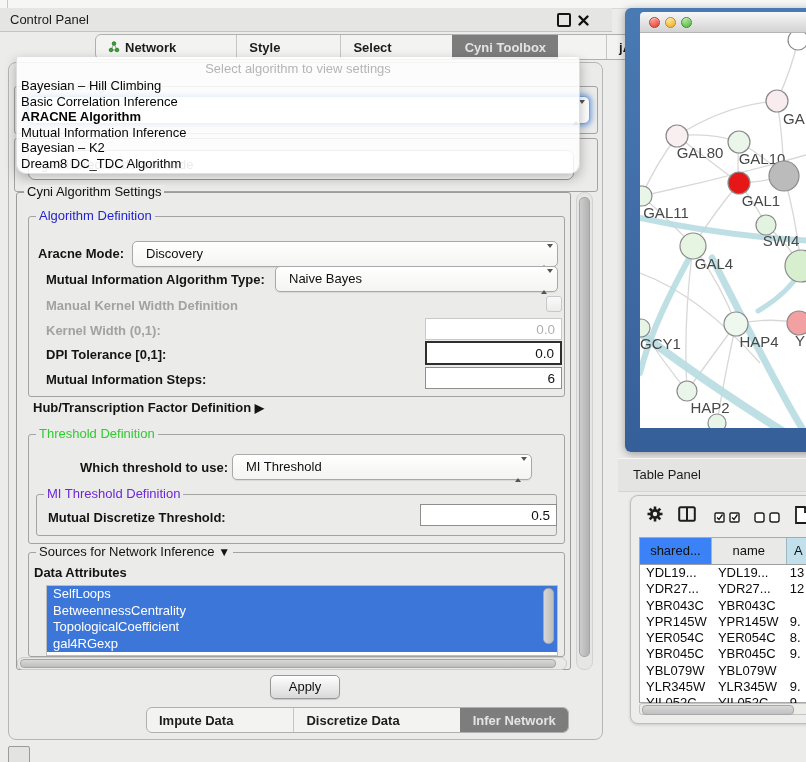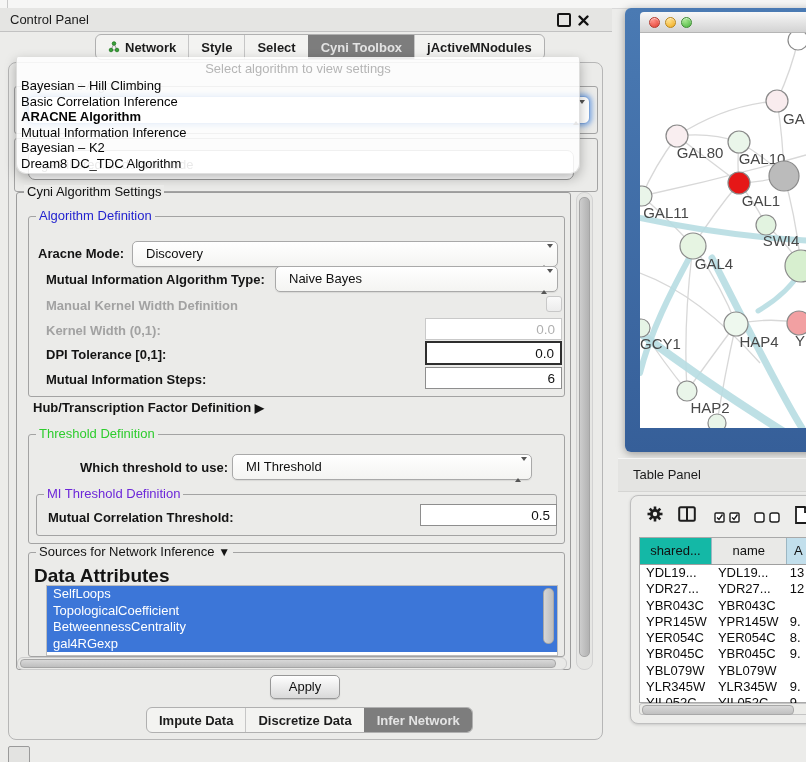--- a/index.html
+++ b/index.html
@@ -12,21 +12,21 @@
   #top-strip{left:0;top:0;width:806px;height:8px;background:#f6f6f5;border-bottom:1px solid #d9d9d9;}
   #top-strip .vline{position:absolute;left:7px;top:0;width:1px;height:8px;background:#c9c9c9;}
 
   
   #cp-titlebar{left:0;top:8px;width:612px;height:23px;background:#e5e5e3;border-bottom:1px solid #c2c2c2;}
   #cp-title{position:absolute;left:10px;top:0;line-height:23px;font-size:13px;color:#1b1b1b;}
   #float-icon{position:absolute;left:557px;top:5px;width:10px;height:10px;border:2px solid #141414;border-radius:2px;background:transparent;}
   #close-icon{position:absolute;left:577px;top:5px;width:13px;height:13px;}
 
   
-  .tabbar{display:flex;border:1px solid #b0b0b0;border-radius:6px;background:#f3f3f1;overflow:hidden;height:24px;}
+  .tabbar{display:flex;border:1px solid #b0b0b0;border-radius:6px;background:#f3f3f1;overflow:hidden;height:24px;gap:48px;}
   .tab{display:flex;align-items:center;padding:0 12px;font-size:13px;font-weight:bold;color:#1c1c1c;
        border-left:1px solid #c6c6c6;cursor:default;white-space:nowrap;}
   .tab:first-child{border-left:none;}
   .tab.sel{background:#7d7d7d;color:#e4e4e4;border-left-color:#7d7d7d;}
   .tab .ticon{margin-right:5px;display:inline-flex;}
   #top-tabs{left:95px;top:34px;}
   #bottom-tabs{left:146px;top:707px;}
 
   
   #outer-panel{left:8px;top:62px;width:593px;height:676px;border:1px solid #b6b6b6;border-radius:8px;background:#ebebe9;}
@@ -76,21 +76,21 @@
   #hub-row{position:absolute;left:33px;top:400px;font-size:13px;font-weight:bold;color:#141414;}
   .tri{font-size:12px;color:#141414;}
 
   #threshold-group{left:28px;top:434px;width:535px;height:108px;}
   #threshold-label{left:36px;top:427px;color:#2ecc2e;}
   #mi-group{left:36px;top:494px;width:519px;height:40px;}
   #mi-group-label{left:44px;top:487px;color:#6d28d9;}
 
   #sources-group{left:28px;top:552px;width:535px;height:103px;}
   #sources-label{left:36px;top:545px;color:#141414;}
-  #data-attr-label{position:absolute;left:34px;top:565px;font-size:19px;font-weight:bold;}
+  #data-attr-label{position:absolute;left:34px;top:565px;font-size:13px;font-weight:bold;}
   #attr-list{position:absolute;left:46px;top:585px;width:510px;height:69px;background:#fff;border:1px solid #bdbdbd;overflow:hidden;}
   .attr-item{background:#3c76d8;color:#fff;font-size:13px;line-height:16.5px;padding-left:6px;}
   #attr-vscroll{position:absolute;left:543px;top:588px;width:9px;height:54px;background:linear-gradient(90deg,#d6d6d6,#bdbdbd);
                 border:1px solid #a8a8a8;border-radius:5px;}
   #settings-hscroll{left:17px;top:657px;width:548px;height:11px;background:#e9e9e7;border:1px solid #cccccc;border-radius:6px;}
   #settings-hscroll .thumb{position:absolute;left:2px;top:1px;width:534px;height:7px;border-radius:4px;
                 background:linear-gradient(#d8d8d8,#bfbfbf);border:1px solid #a5a5a5;}
   #settings-vscroll{left:576px;top:192px;width:15px;height:476px;background:#e6e6e4;border:1px solid #d2d2d2;border-radius:8px;}
   #settings-vscroll .thumb{position:absolute;left:2px;top:4px;width:9px;height:458px;border-radius:5px;
                 background:linear-gradient(90deg,#cdcdcd,#b2b2b2);border:1px solid #a5a5a5;}
@@ -116,21 +116,21 @@
   
   #tp-header{left:618px;top:458px;width:188px;height:32px;background:#e4e4e2;border-top:1px solid #f5f5f5;border-bottom:1px solid #d5d5d3;}
   #tp-title{position:absolute;left:15px;top:0;line-height:32px;font-size:13px;color:#1b1b1b;}
   #tp-body{left:630px;top:495px;width:186px;height:227px;background:#ededeb;border:1px solid #bfbfbf;border-radius:8px 0 0 8px;
            box-shadow:0 1px 3px rgba(0,0,0,0.15);}
   #tp-toolbar{position:absolute;left:0;top:6px;width:176px;height:28px;}
   .tbi{position:absolute;top:4px;}
   #tp-table{position:absolute;left:8px;top:41px;width:172px;height:166px;background:#fff;border:1px solid #a9a9a9;box-sizing:border-box;}
   #tp-thead{display:flex;height:26px;border-bottom:1px solid #9f9f9f;}
   .th{box-sizing:border-box;border-right:1px solid #9cb6c2;font-size:13px;text-align:center;line-height:26px;color:#111;overflow:hidden;white-space:nowrap;}
-  .th.c0{width:74px;background:#14b8a6;}
+  .th.c0{width:74px;background:#3b82f6;}
   .th.c1{width:77px;background:#e9e9e7;}
   .th.c2{width:24px;background:#c2dfec;border-right:none;}
   #tp-rows{height:139px;overflow:hidden;}
   .t-row{display:flex;height:16.3px;}
   .t-cell{box-sizing:border-box;font-size:13px;line-height:16.3px;color:#0c0c0c;overflow:hidden;white-space:nowrap;}
   .t-cell.c0{width:74px;padding-left:6px;}
   .t-cell.c1{width:77px;padding-left:6px;}
   .t-cell.c2{width:24px;padding-left:3px;}
   #tp-hscroll{position:absolute;left:8px;top:207px;width:172px;height:12px;background:#eceme9;background:#ecece9;
               border:1px solid #c4c4c4;border-radius:3px;box-sizing:border-box;}
@@ -252,31 +252,31 @@
 
   <span class="flabel" style="left:80px;top:460px;">Which threshold to use:</span>
   <div class="combo" style="left:232px;top:454px;width:298px;">
     <div class="cv">MI Threshold</div>
     <span class="spinner"><span class="spin-up"></span><span class="spin-down"></span></span>
   </div>
 
   <div class="abs groupbox" id="mi-group"></div>
   <span class="abs legend" id="mi-group-label">MI Threshold Definition</span>
 
-  <span class="flabel" style="left:48px;top:510px;">Mutual Correlation Threshold:</span>
+  <span class="flabel" style="left:48px;top:510px;">Mutual Discretize Threshold:</span>
   <input class="field" style="left: 420px; top: 504px;" readonly="" value="0.5">
 
   <div class="abs groupbox" id="sources-group"></div>
   <span class="abs legend" id="sources-label"><span>Sources for Network Inference</span> <span class="tri">▼</span></span>
 
   <span id="data-attr-label">Data Attributes</span>
   <div class="abs" id="attr-list">
       <div class="attr-item">SelfLoops</div>
+      <div class="attr-item">BetweennessCentrality</div>
       <div class="attr-item">TopologicalCoefficient</div>
-      <div class="attr-item">BetweennessCentrality</div>
       <div class="attr-item">gal4RGexp</div>
     </div>
   <div class="abs" id="attr-vscroll"></div>
 
   <div class="abs" id="settings-hscroll">
       <span class="thumb"></span>
     </div>
   <div class="abs" id="settings-vscroll">
       <span class="thumb"></span>
     </div>

